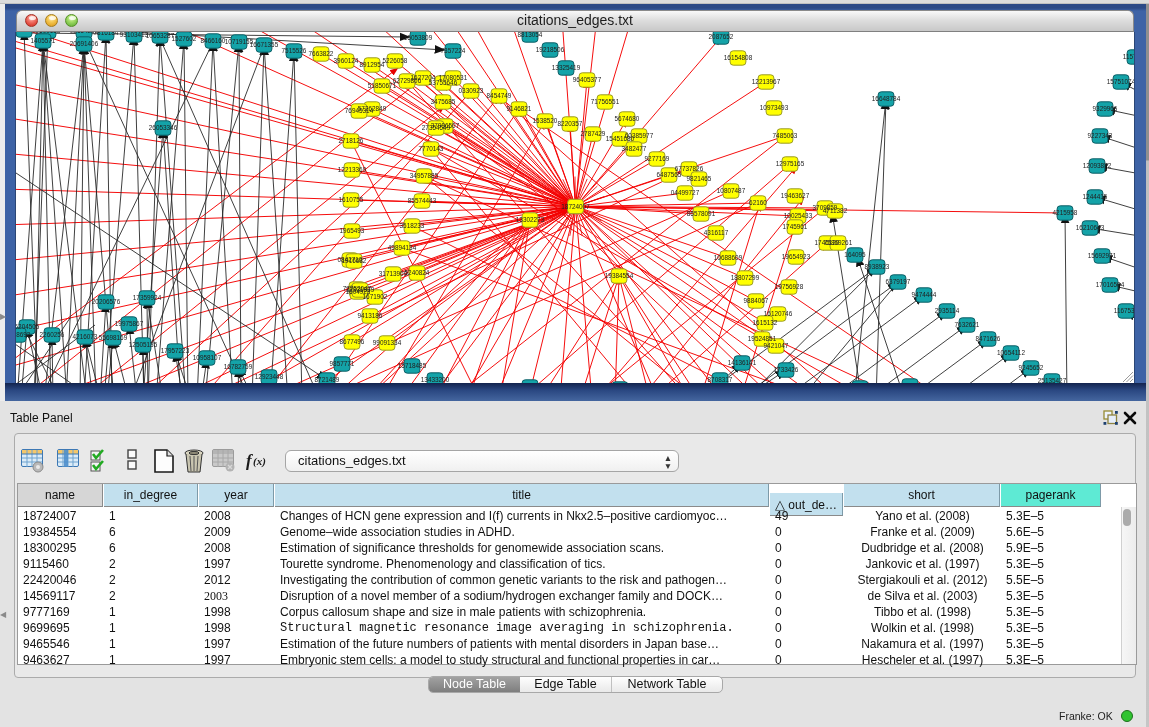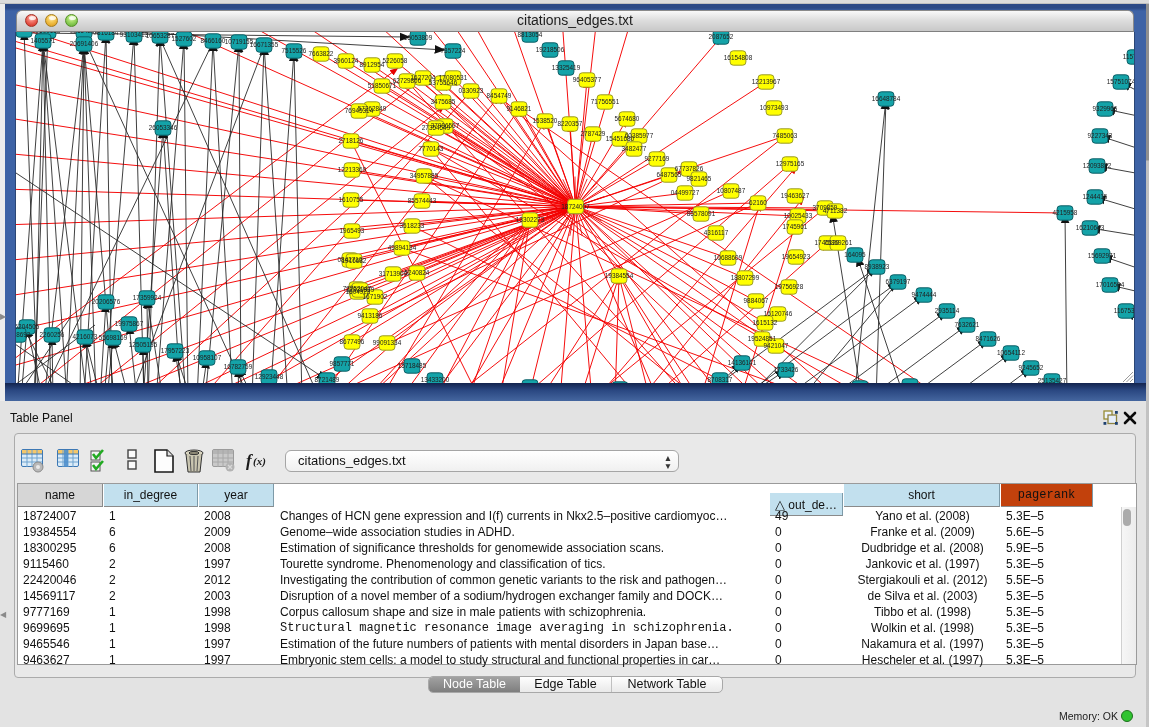--- a/index.html
+++ b/index.html
@@ -718,23 +718,24 @@
       <text x="0" y="17" font-family="Liberation Serif, serif" font-style="italic" font-weight="bold" font-size="17px" fill="#1a1a1a">f</text>
 <text x="7" y="16" font-family="Liberation Serif, serif" font-style="italic" font-weight="bold" font-size="11px" fill="#1a1a1a">(x)</text>
     </svg></div>
   <div class="abs" id="dropdown">citations_edges.txt</div>
   <div class="abs" id="ddarrows">▲<br>▼</div>
 
   <div class="abs" id="tbl">
     <div class="hrow" style="left:0px;width:85px;background:#d6d6d6;border-right:1px solid #8a8a8a;">name</div>
     <div class="hrow" style="left:86px;width:94px;background:#c2e0ee;border-right:1px solid #7d9aa8;">in_degree</div>
     <div class="hrow" style="left:181px;width:75px;background:#c2e0ee;border-right:1px solid #7d9aa8;">year</div>
+    <div class="hrow" style="left:257px;width:494px;background:#c2e0ee;border-right:1px solid #7d9aa8;">title</div>
     <div class="hrow" style="left:752px;width:73px;background:#c2e0ee;border-right:1px solid #7d9aa8;margin-top:9px;"><span style="font-size:13px">△</span> out_de…</div>
     <div class="hrow" style="left:826px;width:156px;background:#c2e0ee;border-right:1px solid #7d9aa8;">short</div>
-    <div class="hrow" style="left:983px;width:92px;background:#c2410c;border-right:1px solid #7d9aa8;font-family:Liberation Mono, monospace;">pagerank</div>
+    <div class="hrow" style="left:983px;width:100px;background:#5eead4;border-right:1px solid #7d9aa8;">pagerank</div>
     <div class="trow" style="left:0;top:24px;width:1118px;">
       <div class="c" style="left:5px;width:81px;">18724007</div>
       <div class="c" style="left:91px;width:90px;">1</div>
       <div class="c" style="left:186px;width:71px;">2008</div>
       <div class="c" style="left:262px;width:490px;">Changes of HCN gene expression and I(f) currents in Nkx2.5–positive cardiomyoc…</div>
       <div class="c" style="left:757px;width:69px;">49</div>
       <div class="c" style="left:826px;width:157px;text-align:center;">Yano et al. (2008)</div>
       <div class="c" style="left:988px;width:88px;">5.3E–5</div>
     </div>
     <div class="trow" style="left:0;top:40px;width:1118px;">
@@ -769,21 +770,21 @@
       <div class="c" style="left:91px;width:90px;">2</div>
       <div class="c" style="left:186px;width:71px;">2012</div>
       <div class="c" style="left:262px;width:490px;">Investigating the contribution of common genetic variants to the risk and pathogen…</div>
       <div class="c" style="left:757px;width:69px;">0</div>
       <div class="c" style="left:826px;width:157px;text-align:center;">Stergiakouli et al. (2012)</div>
       <div class="c" style="left:988px;width:88px;">5.5E–5</div>
     </div>
     <div class="trow" style="left:0;top:104px;width:1118px;">
       <div class="c" style="left:5px;width:81px;">14569117</div>
       <div class="c" style="left:91px;width:90px;">2</div>
-      <div class="c" style="left:186px;width:71px;">2003</div>
+      <div class="c" style="left:186px;width:71px;font-family:Liberation Serif, serif;">2003</div>
       <div class="c" style="left:262px;width:490px;">Disruption of a novel member of a sodium/hydrogen exchanger family and DOCK…</div>
       <div class="c" style="left:757px;width:69px;">0</div>
       <div class="c" style="left:826px;width:157px;text-align:center;">de Silva et al. (2003)</div>
       <div class="c" style="left:988px;width:88px;">5.3E–5</div>
     </div>
     <div class="trow" style="left:0;top:120px;width:1118px;">
       <div class="c" style="left:5px;width:81px;">9777169</div>
       <div class="c" style="left:91px;width:90px;">1</div>
       <div class="c" style="left:186px;width:71px;">1998</div>
       <div class="c" style="left:262px;width:490px;">Corpus callosum shape and size in male patients with schizophrenia.</div>
@@ -821,14 +822,14 @@
   </div>
   <div class="abs" id="vsb"></div>
   <div class="abs" id="vthumb"></div>
   <div class="abs collapser" style="left:0;top:610px;">◀</div>
 
   <div class="abs" id="tabs">
     <div id="tab1">Node Table</div>
     <div id="tab2">Edge Table</div>
     <div id="tab3">Network Table</div>
   </div>
-  <div class="abs" id="memtxt">Memory: OK</div>
+  <div class="abs" id="memtxt">Franke: OK</div>
   <div class="abs" id="memdot"></div>
 
 </body></html>

